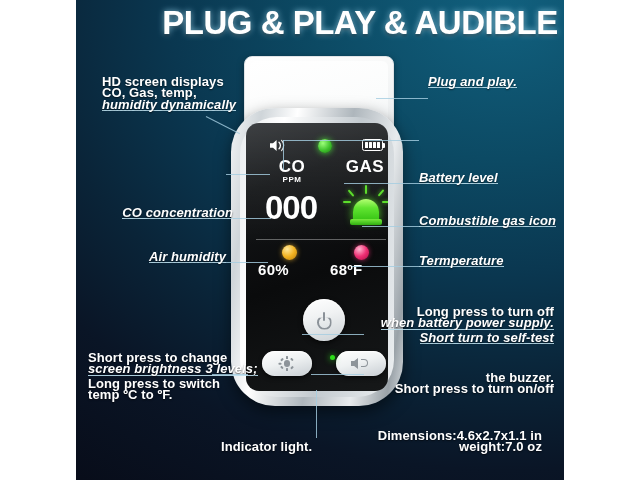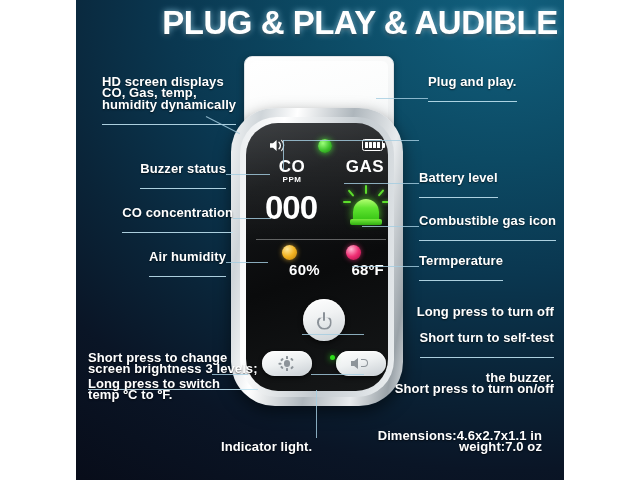--- a/index.html
+++ b/index.html
@@ -42,21 +42,21 @@
   .body-shell{
     position:absolute;left:25px;top:52px;width:172px;height:298px;border-radius:44px;
     background:linear-gradient(100deg,#f3f5f6 0%,#cfd5d9 14%,#ffffff 30%,#aeb6bc 55%,#e8ebed 76%,#9aa2a8 92%,#d8dde0 100%);
     box-shadow:0 6px 16px rgba(0,0,0,.5);
   }
   .body-inner{
     position:absolute;left:9px;top:9px;right:9px;bottom:9px;border-radius:37px;
     background:linear-gradient(100deg,#e9ecee 0%,#ffffff 22%,#c3cacf 60%,#eceff1 100%);
   }
   .face{
-    position:absolute;left:6px;top:6px;right:6px;bottom:6px;border-radius:32px;
+    position:absolute;left:6px;top:6px;right:6px;bottom:6px;border-radius:13px;
     background:linear-gradient(160deg,#26292c 0%,#131517 22%,#0a0b0c 55%,#161819 100%);
     overflow:hidden;
   }
   .face-gloss{
     position:absolute;left:0;top:0;width:100%;height:46%;
     background:linear-gradient(180deg,rgba(255,255,255,.11),rgba(255,255,255,0));
     pointer-events:none;
   }
 
   
@@ -102,23 +102,23 @@
   }
   .ray{position:absolute;background:#5ddd2c;border-radius:1px;box-shadow:0 0 4px rgba(90,235,40,.8);}
   .r1{left:23px;top:0px;width:2.4px;height:9px;}
   .r2{left:8px;top:4px;width:2.4px;height:8px;transform:rotate(-40deg);}
   .r3{left:38px;top:4px;width:2.4px;height:8px;transform:rotate(40deg);}
   .r4{left:1px;top:16px;width:8px;height:2.4px;}
   .r5{left:40px;top:16px;width:8px;height:2.4px;}
 
   .divider{position:absolute;left:10px;top:116px;width:130px;height:1px;background:rgba(255,255,255,.35);}
 
-  .sub{position:absolute;top:122px;width:62px;text-align:right;}
+  .sub{position:absolute;top:122px;width:62px;text-align:left;}
   .sub.left{left:12px;}
-  .sub.right{left:76px;}
+  .sub.right{left:84px;}
   .sub .sico{width:15px;height:15px;border-radius:50%;margin:0 auto 1px;}
   .hum-ico{background:radial-gradient(circle at 35% 28%,#ffe89a,#f2b322 50%,#b87c09 100%);box-shadow:0 0 5px rgba(245,185,45,.7);}
   .tmp-ico{background:radial-gradient(circle at 35% 28%,#ffb6d0,#ef2f74 50%,#a80c43 100%);box-shadow:0 0 5px rgba(240,50,120,.7);}
   .sub .sval{color:#fff;font-size:15px;font-weight:bold;letter-spacing:.3px;}
 
   
   .btn-power{
     position:absolute;left:57px;top:176px;width:42px;height:42px;border-radius:50%;
     background:linear-gradient(165deg,#ffffff 0%,#f0f2f3 40%,#ccd2d6 100%);
     box-shadow:0 2px 5px rgba(0,0,0,.65), inset 0 1px 2px rgba(255,255,255,.9);
@@ -163,21 +163,21 @@
   .led{
     position:absolute;left:84px;top:232px;width:5px;height:5px;border-radius:50%;
     background:#2ddd19;box-shadow:0 0 6px rgba(50,230,30,.95);
   }
 
   
   .cal{position:absolute;color:#fff;font-size:13px;font-weight:bold;line-height:11.4px;letter-spacing:.1px;
        text-shadow:0 1px 1.5px rgba(0,0,0,.6);white-space:nowrap;}
   .cal.r{text-align:right;}
   .cal.l{text-align:left;}
-  .ul{border-bottom:1px solid rgba(190,225,240,.9);padding-bottom:14px;display:inline-block;}
+  .ul{border-bottom:1px solid rgba(190,225,240,.9);padding-bottom:0;display:inline-block;font-style:italic;}
 
   .ln{position:absolute;background:rgba(165,205,225,.82);height:1px;transform-origin:left center;}
   .lnv{position:absolute;background:rgba(165,205,225,.82);width:1px;}
 
   
   .band{position:absolute;top:0;height:480px;background:#fff;}
   .band-l{left:0;width:76px;}
   .band-r{left:564px;width:76px;}
 </style>
 </head>
@@ -274,23 +274,20 @@
       </div>
     </div>
 
     <div class="cal l" style="left:26px;top:76px;">
       <div>HD screen displays</div>
       <div>CO, Gas, temp,</div>
       <div class="ul">humidity dynamically</div>
     </div>
     <div class="ln" style="left:130px;top:116px;width:38px;transform:rotate(27deg);"></div>
 
-    <div class="cal r" style="left:0px;top:163px;width:150px;">
-      <span class="ul">Buzzer status</span>
-    </div>
     <div class="ln" style="left:150px;top:174px;width:44px;"></div>
 
     <div class="cal r" style="left:0px;top:207px;width:157px;">
       <span class="ul">CO concentration</span>
     </div>
     <div class="ln" style="left:157px;top:218px;width:38px;"></div>
 
     <div class="cal r" style="left:0px;top:251px;width:150px;">
       <span class="ul">Air humidity</span>
     </div>
@@ -325,20 +322,21 @@
     </div>
     <div class="ln" style="left:286px;top:226px;width:57px;"></div>
 
     <div class="cal l" style="left:343px;top:255px;">
       <span class="ul">Termperature</span>
     </div>
     <div class="ln" style="left:276px;top:266px;width:67px;"></div>
 
     <div class="cal r" style="left:270px;top:306px;width:208px;">
       <div>Long press to turn off</div>
+      <div class="ul">when battery power supply.</div>
     </div>
 
     <div class="cal r" style="left:270px;top:332px;width:208px;">
       <span class="ul">Short turn to self-test</span>
     </div>
     <div class="ln" style="left:226px;top:334px;width:62px;"></div>
 
     <div class="cal r" style="left:270px;top:372px;width:208px;">
       <div>the buzzer.</div>
       <div>Short press to turn on/off</div>

